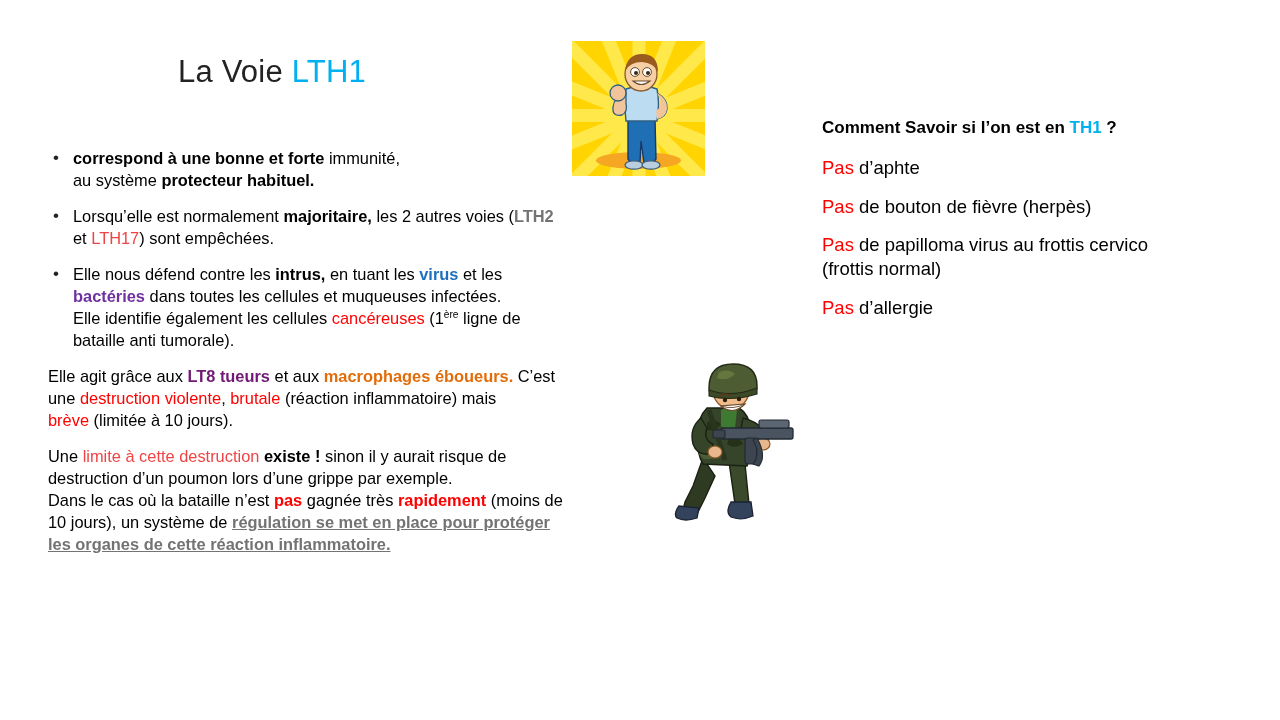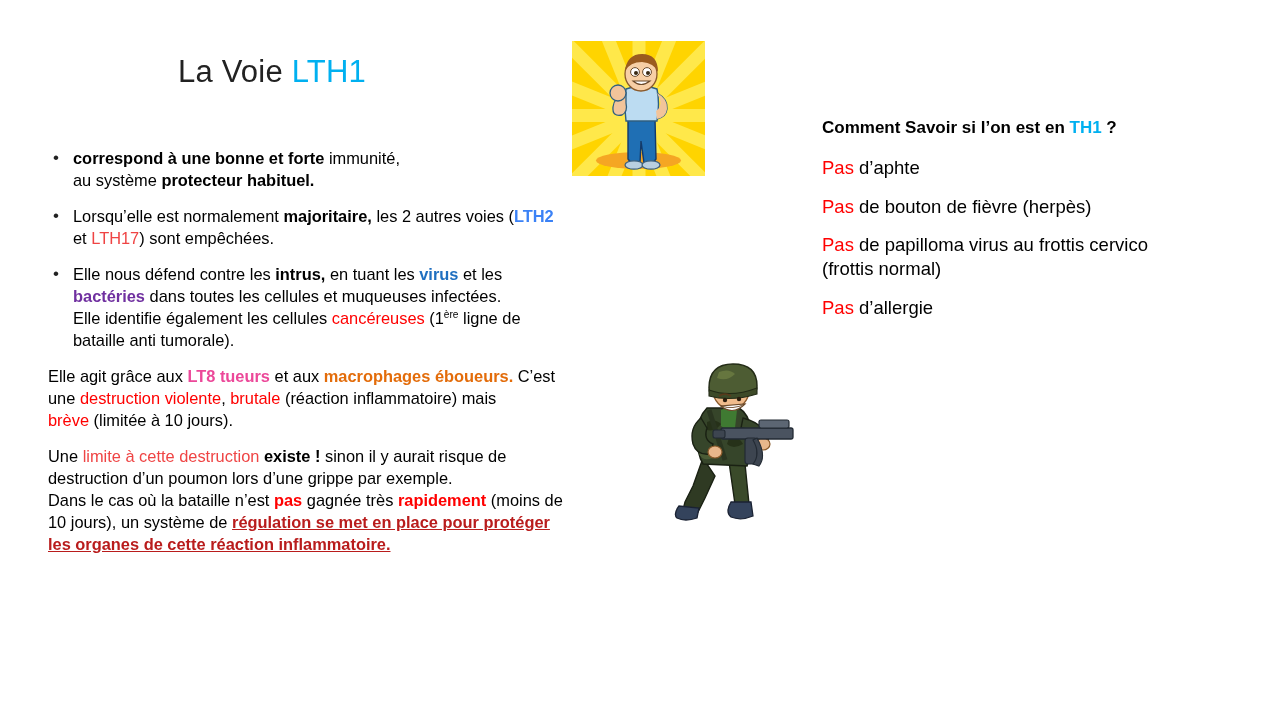--- a/index.html
+++ b/index.html
@@ -59,29 +59,29 @@
     line-height: 1.34;
     margin-bottom: 14px;
     padding-left: 2px;
   }
   #para-block-1 { margin-top: 6px; }
   #para-block-2 { margin-top: 14px; }
 
   
   .b       { font-weight: bold; }
   .c-cyan  { color: #00b0f0; }
-  .c-purple-bright { color: #3b82f6; font-weight: bold; }
+  .c-purple-bright { color: #737373; font-weight: bold; }
   .c-purple { color: #7030a0; font-weight: bold; }
   .c-green  { color: #ef4444; font-weight: normal; }
   .c-blue   { color: #1f6fc0; font-weight: bold; }
   .c-red    { color: #ff0000; }
   .c-red-b  { color: #ff0000; font-weight: bold; }
-  .c-darkred-b { color: #ec4899; font-weight: bold; }
+  .c-darkred-b { color: #701a75; font-weight: bold; }
   .c-orange-b  { color: #e36c0a; font-weight: bold; }
-  .u-green { color: #b91c1c; font-weight: bold; text-decoration: underline; }
+  .u-green { color: #737373; font-weight: bold; text-decoration: underline; }
   sup { font-size: 0.62em; vertical-align: super; line-height: 0; }
 
   
   #right-col {
     position: absolute;
     left: 822px;
     top: 117px;
     width: 412px;
   }
   #right-heading {

